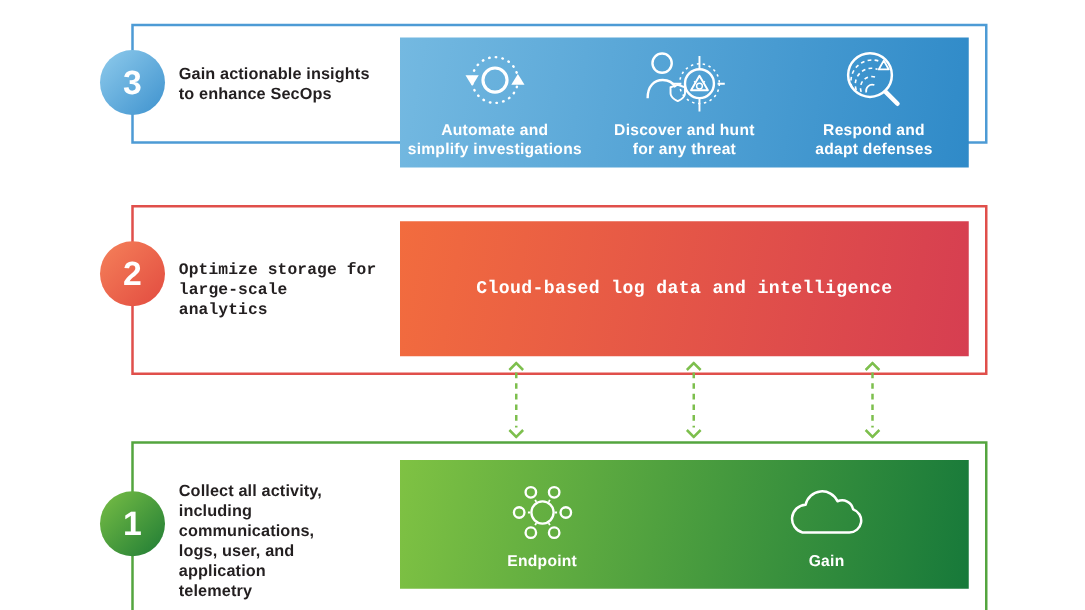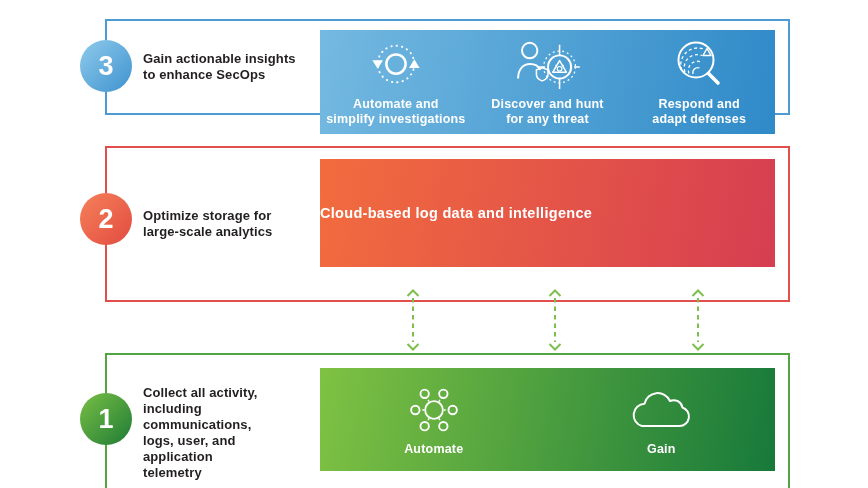--- a/index.html
+++ b/index.html
@@ -2,42 +2,42 @@
 <html style="--blue_border: #4D9BD5; --blue_panel_a: #74B9E1; --blue_panel_b: #2F8AC8; --blue_circle_a: #8FCBEC; --blue_circle_b: #3E92CE; --red_border: #E04F4B; --red_panel_a: #F26C3E; --red_panel_b: #D63E51; --red_circle_a: #F5815A; --red_circle_b: #E24B40; --green_border: #54A53F; --green_panel_a: #7FC243; --green_panel_b: #17793A; --green_circle_a: #79BF45; --green_circle_b: #1E7B35; --arrow: #7DBF4D; --label_text: #231F20; --panel_text: #FFFFFF;"><head>
 <meta charset="utf-8">
 <style>
   html,body{margin:0;padding:0;background:#ffffff;}
   .page{
     position:relative;width:868px;height:488px;background:#ffffff;overflow:hidden;
     font-family:"Liberation Sans","DejaVu Sans",sans-serif;
   }
   .tier{position:absolute;left:105px;width:685px;background:#fff;box-sizing:border-box;}
   .tier-top{top:19px;height:96px;border:2px solid var(--blue_border);}
-  .tier-mid{top:146px;height:156px;border:2px solid var(--red_border);}
+  .tier-mid{top:164px;height:136px;border:2px solid var(--red_border);font-family:Liberation Mono, monospace;}
   .tier-bottom{top:353px;height:160px;border:2px solid var(--green_border);}
 
   .num-circle{
     position:absolute;left:80px;width:52px;height:52px;border-radius:50%;
     display:flex;align-items:center;justify-content:center;
     color:#fff;font-size:27px;font-weight:bold;z-index:3;
   }
   .num-3{top:40px;background:linear-gradient(135deg,var(--blue_circle_a),var(--blue_circle_b));}
   .num-2{top:193px;background:linear-gradient(135deg,var(--red_circle_a),var(--red_circle_b));}
   .num-1{top:393px;background:linear-gradient(135deg,var(--green_circle_a),var(--green_circle_b));}
 
   .tier-label{
     position:absolute;left:36px;top:50%;transform:translateY(-50%);
     width:165px;color:var(--label_text);font-size:13px;font-weight:bold;
     line-height:16px;white-space:pre-line;letter-spacing:0.1px;
   }
   .panel{
     position:absolute;width:455px;display:flex;align-items:stretch;box-sizing:border-box;
   }
   .panel-blue{left:213px;top:9px;height:104px;background:linear-gradient(100deg,var(--blue_panel_a),var(--blue_panel_b));}
-  .panel-red{left:213px;top:11px;height:108px;background:linear-gradient(100deg,var(--red_panel_a),var(--red_panel_b));align-items:center;}
+  .panel-red{left:213px;top:11px;height:108px;background:linear-gradient(100deg,var(--red_panel_a),var(--red_panel_b));align-items:center;justify-content:center;}
   .panel-green{left:213px;top:13px;height:103px;background:linear-gradient(100deg,var(--green_panel_a),var(--green_panel_b));}
 
   .panel-item{
     flex:1;display:flex;flex-direction:column;align-items:center;justify-content:center;
     padding:6px 2px;
   }
   .panel-item .icon{height:56px;display:flex;align-items:center;justify-content:center;margin-bottom:4px;}
   .caption{
     color:var(--panel_text);font-size:12.5px;font-weight:bold;line-height:15px;
     text-align:center;white-space:pre-line;letter-spacing:0.2px;
@@ -160,21 +160,21 @@
             <g stroke-width="1.6" stroke-dasharray="2 2.2">
               <line x1="40.5" y1="30" x2="44.8" y2="30"></line>
               <line x1="19.5" y1="30" x2="15.2" y2="30"></line>
               <line x1="35.3" y1="20.9" x2="37.5" y2="17.1"></line>
               <line x1="24.7" y1="20.9" x2="22.5" y2="17.1"></line>
               <line x1="35.3" y1="39.1" x2="37.5" y2="42.9"></line>
               <line x1="24.7" y1="39.1" x2="22.5" y2="42.9"></line>
             </g>
           </svg>
         </span>
-        <div class="caption">Automate</div>
+        <div class="caption">Endpoint</div>
       </div>
 
 
       <div class="panel-item">
         <span class="icon">
           <svg width="74" height="50" viewBox="0 0 74 50" fill="none" stroke="#fff" stroke-width="2" stroke-linejoin="round">
             <path d="M18 41 h37.5 a9.5 9.5 0 0 0 3 -18.5 a9 9 0 0 0 -12.5 -6.5 a13.5 13.5 0 0 0 -25.5 2.8 A11.3 11.3 0 0 0 18 41 Z"></path>
           </svg>
         </span>
         <div class="caption">Gain</div>

